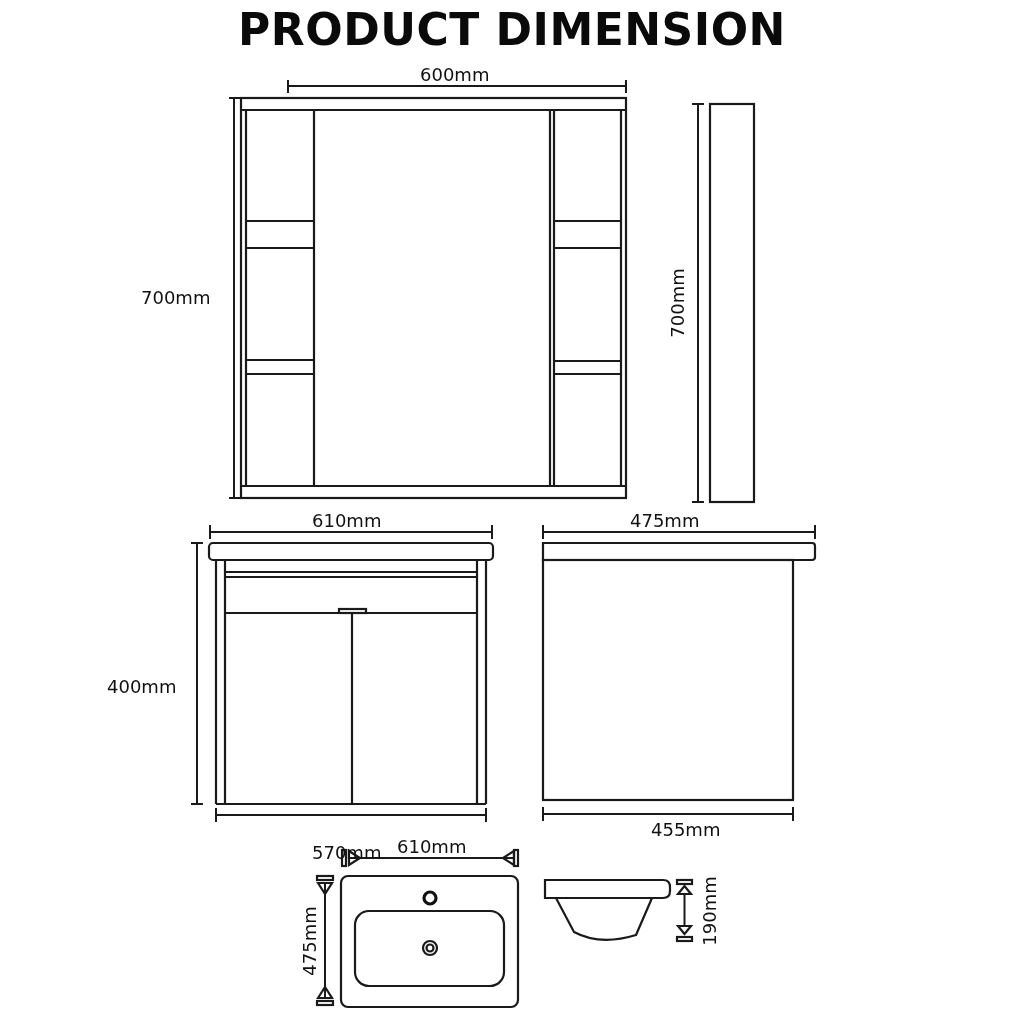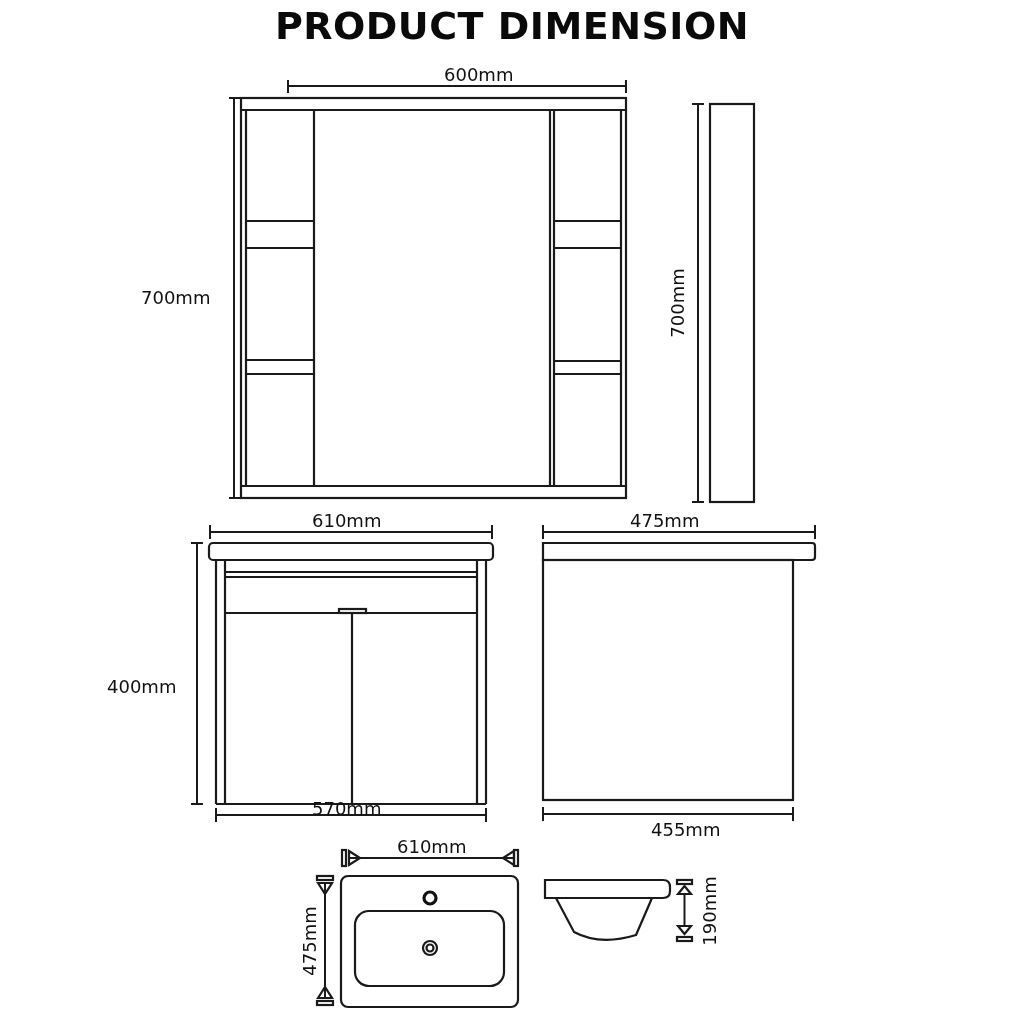--- a/index.html
+++ b/index.html
@@ -1,19 +1,19 @@
 <!DOCTYPE html>
 <html><head>
 <meta charset="utf-8">
 <style>
   html, body { margin: 0; padding: 0; background: #ffffff; }
   body { width: 1024px; height: 1024px; position: relative; overflow: hidden;
          font-family: "DejaVu Sans", "Liberation Sans", sans-serif; color: #111; }
   #title { position: absolute; left: 0; top: 4px; width: 1024px; text-align: center;
-           font-family: "DejaVu Sans", sans-serif; font-weight: bold; font-size: 38px;
+           font-family: "DejaVu Sans", sans-serif; font-weight: bold; font-size: 44px;
            letter-spacing: 0.5px; color: #0a0a0a; }
   svg#drawing { position: absolute; left: 0; top: 0; }
   .ln { stroke: #1a1a1a; stroke-width: 2.2; fill: none; }
   .dim { stroke: #1a1a1a; stroke-width: 2; fill: none; }
   .lbl { position: absolute; font-family: "DejaVu Sans", sans-serif; font-size: 18px;
          color: #111; white-space: nowrap; line-height: 1; }
   .rot { transform-origin: center center; transform: rotate(-90deg); }
 </style>
 </head>
 <body>
@@ -122,26 +122,26 @@
     <path class="ln" d="M545 880 H663 Q670 880 670 887 V891 Q670 898 663 898 H545 Z"></path>
     <path class="ln" d="M556 898 L574 932 Q600 946 636 935 L652 898"></path>
     <rect class="ln" x="677" y="880" width="15" height="4"></rect>
     <path class="ln" d="M678 894 L684.5 886 L691 894 Z"></path>
     <line class="dim" x1="684.5" y1="894" x2="684.5" y2="926"></line>
     <path class="ln" d="M678 926 L684.5 934 L691 926 Z"></path>
     <rect class="ln" x="677" y="937" width="15" height="4"></rect>
   </g>
 </svg>
 
-<div class="lbl" style="left:444px; top:66px;">600mm</div>
+<div class="lbl" style="left:420px; top:66px;">600mm</div>
 <div class="lbl" style="left:141px; top:289px;">700mm</div>
 <div class="lbl rot" style="left:643px; top:294px;">700mm</div>
 
 <div class="lbl" style="left:312px; top:512px;">610mm</div>
 <div class="lbl" style="left:107px; top:664px;margin-top:14px;">400mm</div>
-<div class="lbl" style="left:312px; top:800px;">570mm</div>
+<div class="lbl" style="left:312px; top:844px;">570mm</div>
 
 <div class="lbl" style="left:630px; top:512px;">475mm</div>
 <div class="lbl" style="left:630px; top:821px;margin-left:21px;">455mm</div>
 
 <div class="lbl" style="left:397px; top:838px;">610mm</div>
 <div class="lbl rot" style="left:275px; top:932px;">475mm</div>
 <div class="lbl rot" style="left:675px; top:902px;">190mm</div>
 
 </body></html>

